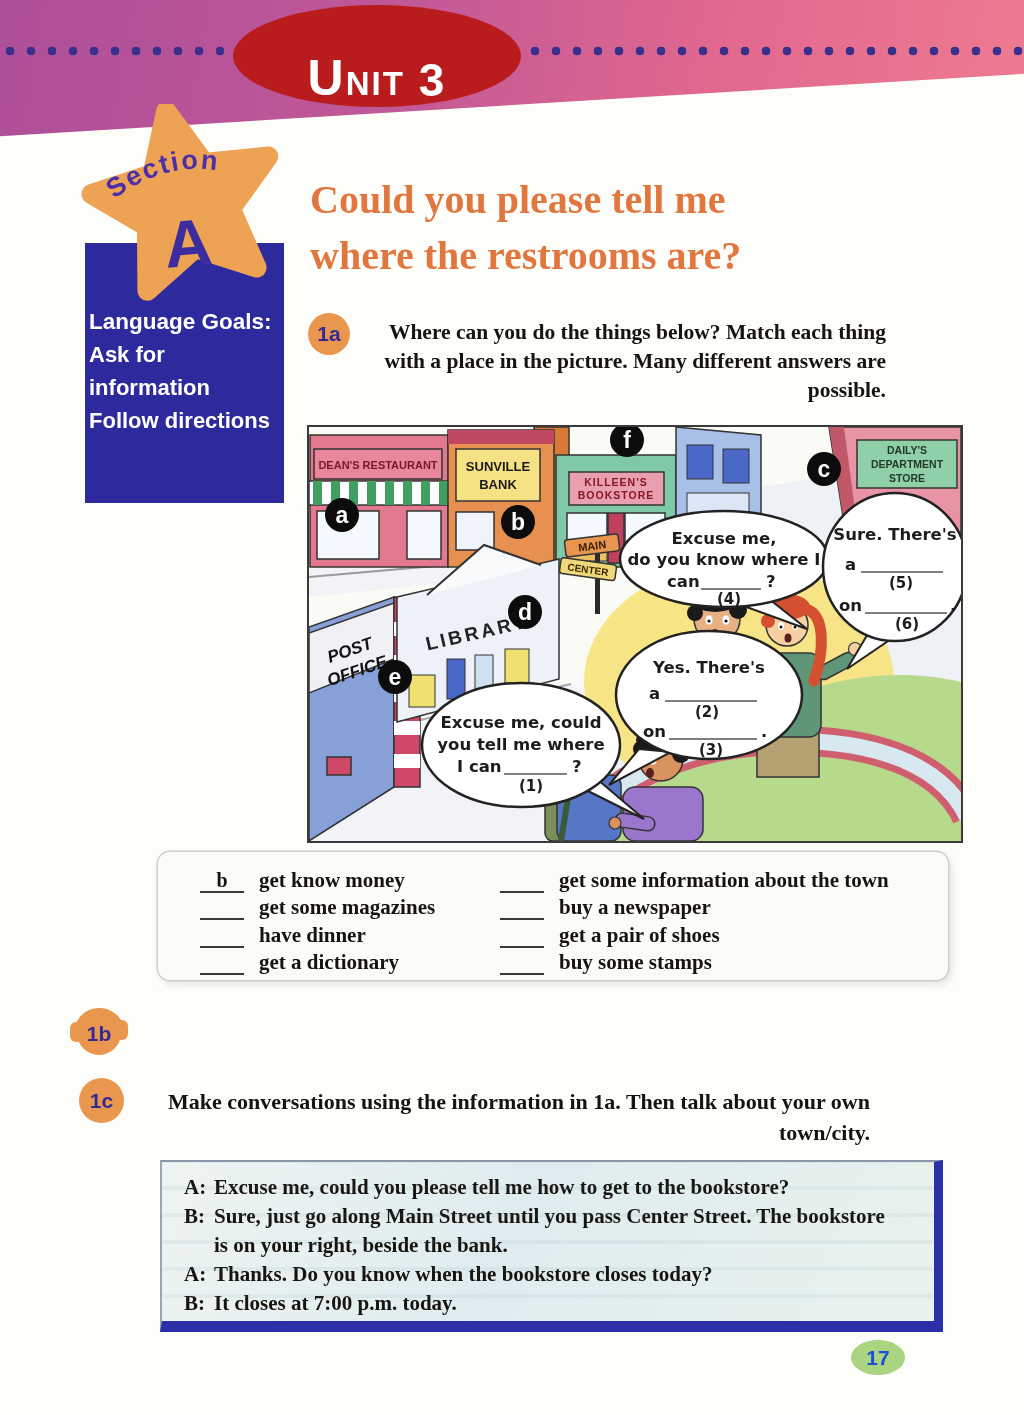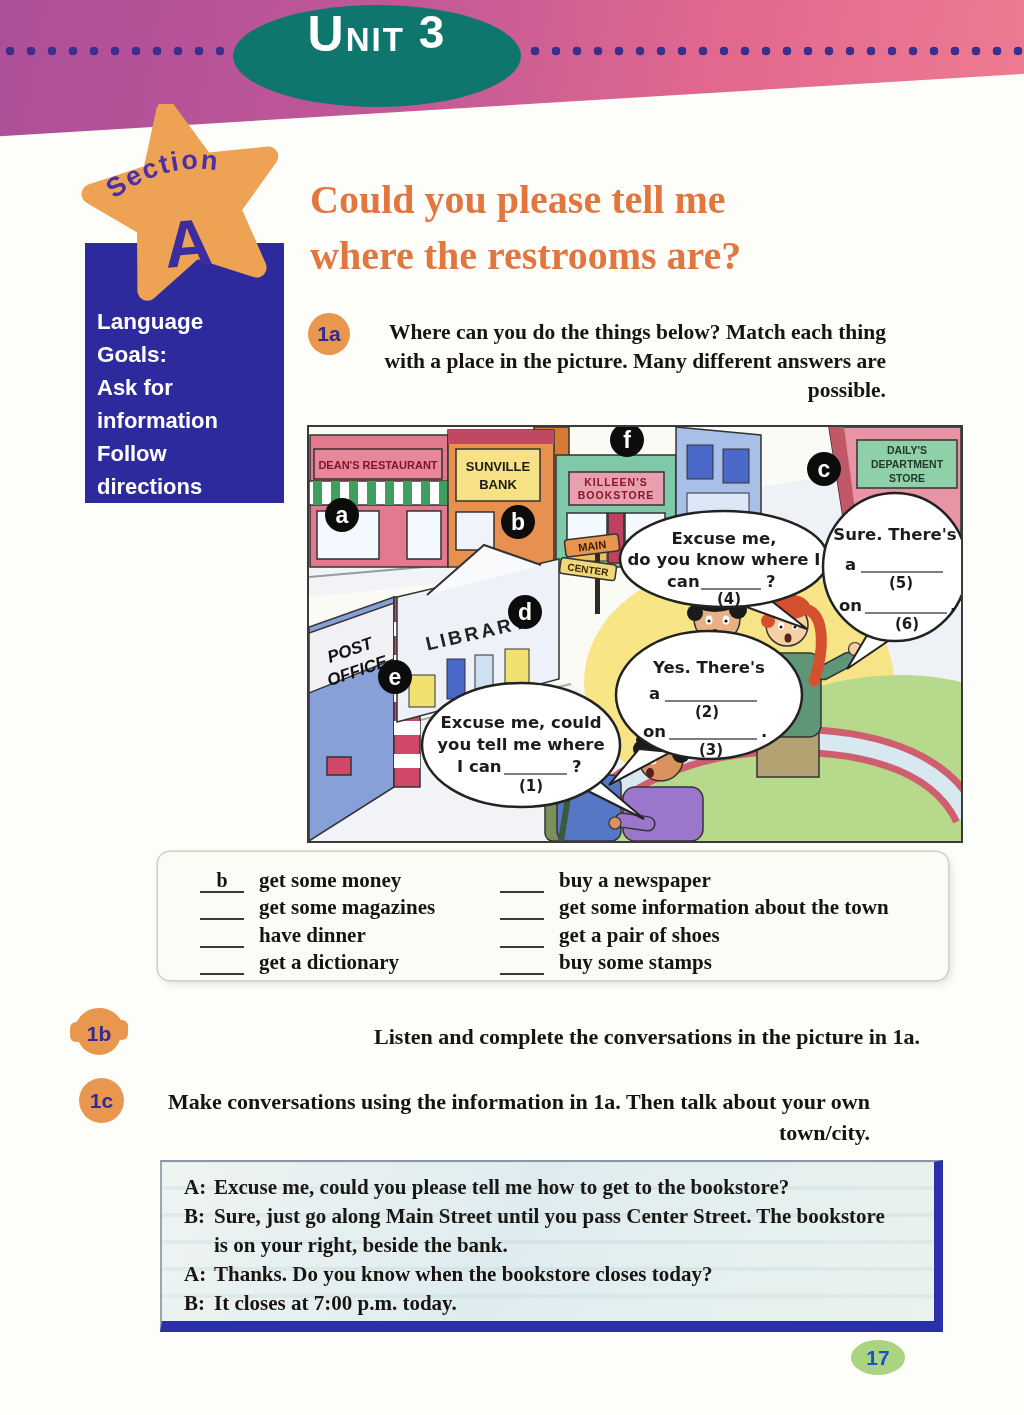--- a/index.html
+++ b/index.html
@@ -6,34 +6,34 @@
   body{background:#ffffff;}
   .page{position:relative;width:1024px;height:1415px;background:#fdfdfa;overflow:hidden;font-family:"Liberation Serif",serif;}
 
   
   .banner{position:absolute;left:0;top:0;width:1024px;height:142px;
     background:linear-gradient(100deg,#ad4f99 0%,#c05897 38%,#e2688e 70%,#ee7b91 100%);
     clip-path:polygon(0 0,100% 0,100% 52%,0 96%);}
   .dotline{position:absolute;left:0;top:45px;width:1024px;height:12px;z-index:2;
     background-image:radial-gradient(circle 4.3px at 10px 6px,#3b2f8e 4.2px,transparent 4.6px);
     background-size:21px 12px;background-repeat:repeat-x;}
-  .unit-oval{position:absolute;left:233px;top:5px;width:288px;height:102px;background:#0f766e;
-    border-radius:50%;z-index:3;display:flex;align-items:flex-start;justify-content:center;
+  .unit-oval{position:absolute;left:233px;top:5px;width:288px;height:102px;background:#b91c1c;
+    border-radius:50%;z-index:3;display:flex;align-items:flex-end;justify-content:center;
     font-family:"Liberation Sans",sans-serif;color:#fff;font-weight:bold;letter-spacing:2px;}
   .unit-word{display:inline-block;font-size:33px;}
   .unit-word::first-letter{font-size:50px;}
   .unit-number{font-size:46px;margin-left:14px;}
 
   
   .star-wrap{position:absolute;left:76px;top:104px;width:225px;height:200px;z-index:4;}
 
   
   .goals-box{position:absolute;left:85px;top:243px;width:199px;height:260px;background:#2d2a9e;z-index:3;
     color:#fff;font-family:"Liberation Sans",sans-serif;font-weight:bold;
-    padding:62px 8px 0 12px;box-sizing:border-box;font-size:22px;line-height:33px;}
+    padding:62px 8px 0 4px;box-sizing:border-box;font-size:22px;line-height:33px;}
   .goals-heading{font-size:22.5px;}
 
   
   .main-title{position:absolute;left:310px;top:172px;width:640px;color:#e2763f;
     font-weight:bold;font-size:40px;line-height:56px;z-index:3;}
 
   
   .badge{position:absolute;background:#e9974e;border-radius:50%;display:flex;align-items:center;justify-content:center;
     color:#342a96;font-family:"Liberation Sans",sans-serif;font-weight:bold;z-index:2;}
   .badge-1a{left:308px;top:313px;width:42px;height:42px;font-size:21px;}
@@ -356,63 +356,62 @@
         <circle cx="86" cy="250" r="17" fill="#0c0c0c"></circle>
         <text class="label-letter" x="86" y="258" font-size="23" text-anchor="middle">e</text>
       </g>
     </svg>
   </div>
 
   <div class="match-box">
     <div class="match-col match-col-left">
       <div class="match-row">
         <span class="match-blank">b</span>
-        <span class="match-label">get some money</span>
+        <span class="match-label">get know money</span>
       </div>
       <div class="match-row">
         <span class="match-blank"></span>
         <span class="match-label">get some magazines</span>
       </div>
       <div class="match-row">
         <span class="match-blank"></span>
         <span class="match-label">have dinner</span>
       </div>
       <div class="match-row">
         <span class="match-blank"></span>
         <span class="match-label">get a dictionary</span>
       </div>
     </div>
     <div class="match-col">
       <div class="match-row">
         <span class="match-blank"></span>
+        <span class="match-label">get some information about the town</span>
+      </div>
+      <div class="match-row">
+        <span class="match-blank"></span>
         <span class="match-label">buy a newspaper</span>
-      </div>
-      <div class="match-row">
-        <span class="match-blank"></span>
-        <span class="match-label">get some information about the town</span>
       </div>
       <div class="match-row">
         <span class="match-blank"></span>
         <span class="match-label">get a pair of shoes</span>
       </div>
       <div class="match-row">
         <span class="match-blank"></span>
         <span class="match-label">buy some stamps</span>
       </div>
     </div>
   </div>
 
   <svg class="badge-1b-svg" width="66" height="60" viewBox="0 0 66 60">
     <path d="M12 28 A 22 22 0 0 1 54 26" fill="none" stroke="#e9974e" stroke-width="7"></path>
     <circle cx="33" cy="33" r="22" fill="#e9974e"></circle>
     <rect x="4" y="22" width="13" height="20" rx="6" fill="#e9974e"></rect>
     <rect x="49" y="20" width="13" height="20" rx="6" fill="#e9974e"></rect>
     <text x="33" y="41" font-family="Liberation Sans,sans-serif" font-weight="bold" font-size="21" fill="#342a96" text-anchor="middle">1b</text>
   </svg>
-  <div class="instruction instr-1b">Listen and complete the conversations in the picture in 1a.</div>
 
   <div class="badge badge-1c">1c</div>
   <div class="instruction instr-1c">Make conversations using the information in 1a. Then talk about your own town/city.</div>
 
   <div class="dialogue-box">
     <div class="convo-line">
       <span class="speaker">A:</span><span>Excuse me, could you please tell me how to get to the bookstore?</span>
     </div>
     <div class="convo-line">
       <span class="speaker">B:</span><span>Sure, just go along Main Street until you pass Center Street. The bookstore is on your right, beside the bank.</span>

